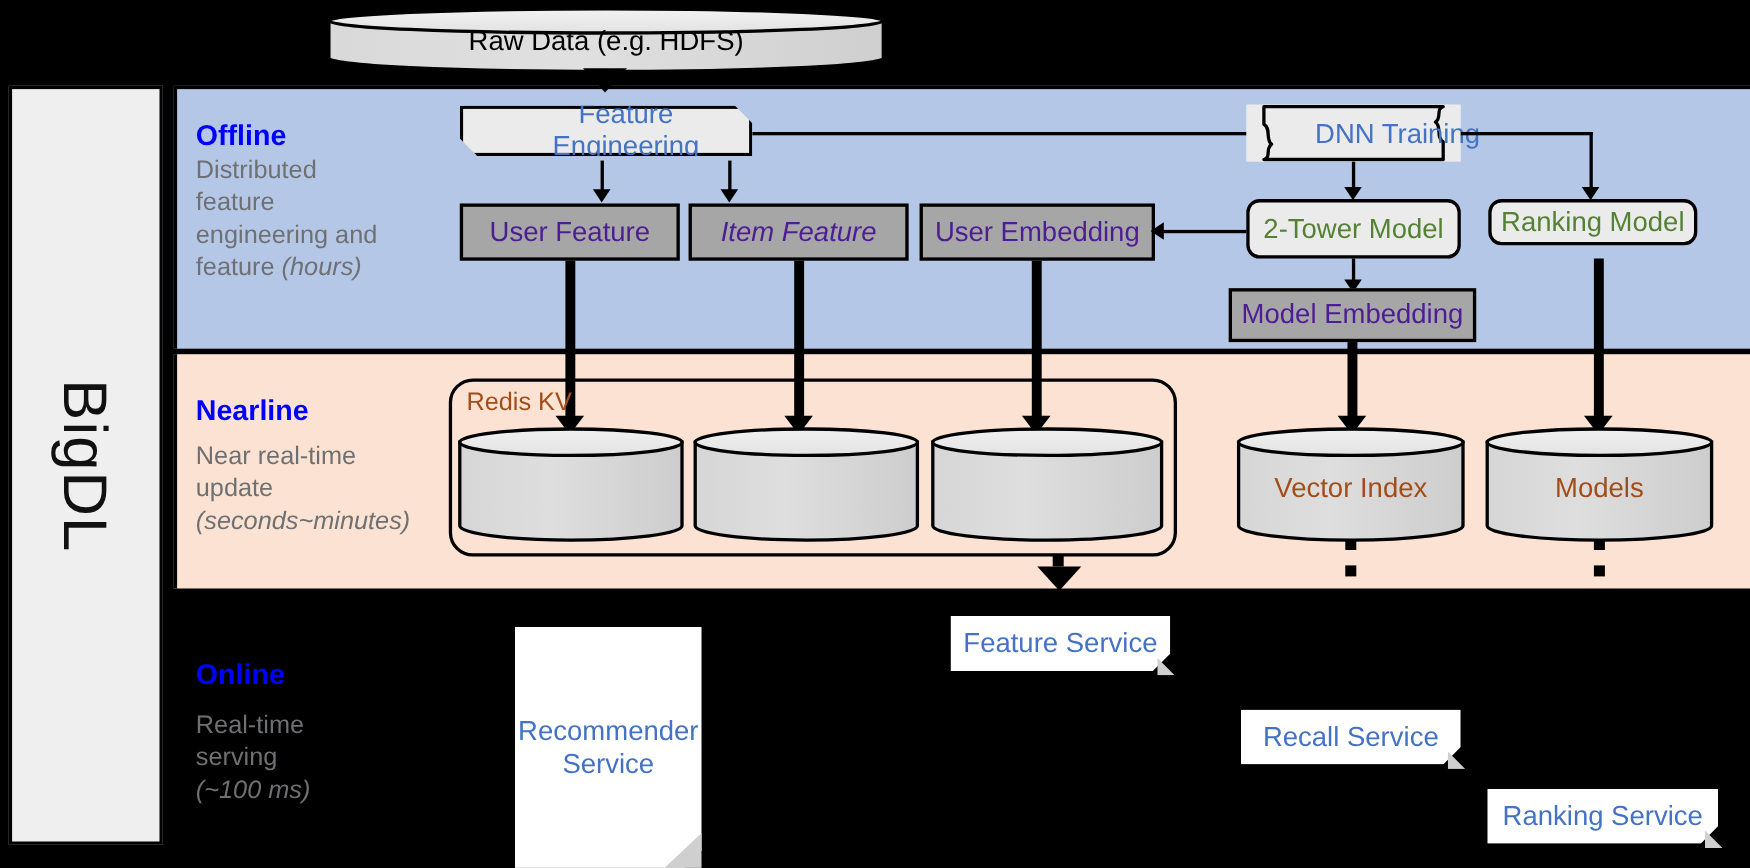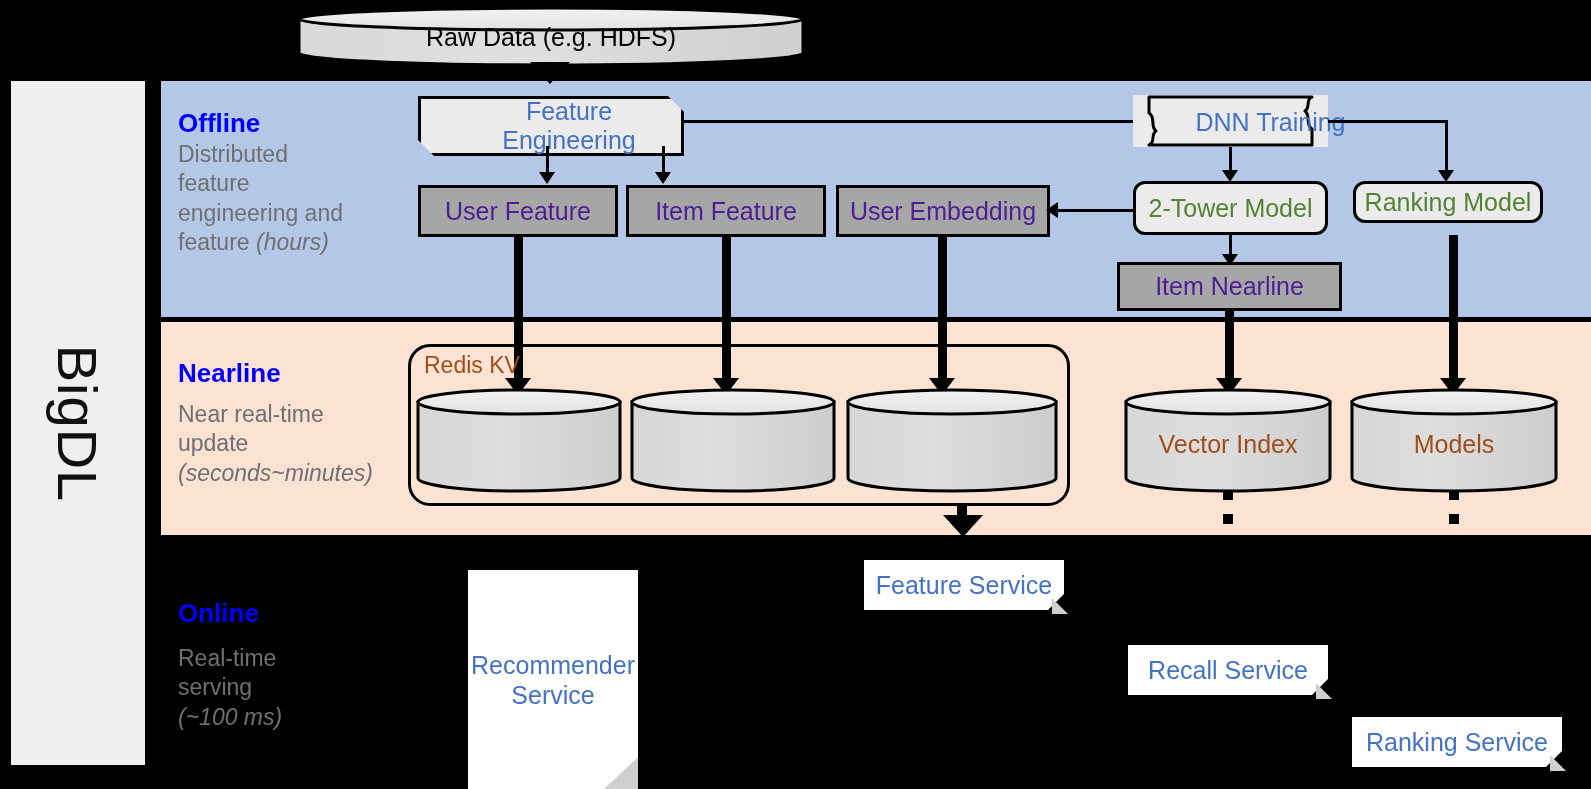--- a/index.html
+++ b/index.html
@@ -125,21 +125,21 @@
       </defs>
       <path d="M2,13 L2,47 A252,12 0 0 0 506,47 L506,13 Z" fill="url(#cylBodyG)" stroke="#000" stroke-width="3"></path>
       <ellipse cx="254" cy="13" rx="252" ry="11" fill="url(#cylTopG)" stroke="#000" stroke-width="3"></ellipse>
     </svg>
     <div class="cyl-label" style="top:17px;color:#000;">Raw Data (e.g. HDFS)</div>
   </div>
 
   <div class="thin-v" style="left:549px;top:63px;height:18px;"></div>
   <div class="fat-head-d" style="left:530px;top:62px;"></div>
 
-  <div class="node proc-box proc-cut" style="left:418px;top:96px;width:266px;height:60px;padding-left:36px;">
+  <div class="node proc-box proc-cut" style="left:418px;top:96px;width:266px;height:46px;padding-left:36px;">
     <span>Feature Engineering</span>
   </div>
 
   <div class="thin-h" style="left:684px;top:120px;width:455px;"></div>
   <div class="thin-head-r" style="left:1135px;top:113px;"></div>
 
   <div class="thin-v" style="left:546px;top:146px;height:32px;"></div>
   <div class="thin-head-d" style="left:539px;top:172px;"></div>
 
   <div class="thin-v" style="left:662px;top:146px;height:32px;"></div>
@@ -156,42 +156,42 @@
   <div class="thin-v" style="left:1229px;top:147px;height:30px;"></div>
   <div class="thin-head-d" style="left:1222px;top:170px;"></div>
 
   <div class="thin-h" style="left:1328px;top:120px;width:120px;"></div>
   <div class="thin-v" style="left:1445px;top:120px;height:55px;"></div>
   <div class="thin-head-d" style="left:1438px;top:170px;"></div>
 
   <div class="node gray-box" style="left:418px;top:185px;width:200px;height:52px;">
     <span>User Feature</span>
   </div>
-  <div class="node gray-box" style="left:626px;top:185px;width:200px;height:52px;">
+  <div class="node gray-box" style="left:626px;top:185px;width:200px;height:52px;font-style:italic;">
     <span>Item Feature</span>
   </div>
   <div class="node gray-box" style="left:836px;top:185px;width:214px;height:52px;">
     <span>User Embedding</span>
   </div>
 
   <div class="thin-h" style="left:1055px;top:209px;width:78px;"></div>
   <div class="thin-head-l" style="left:1046px;top:202px;"></div>
 
   <div class="node model-box" style="left:1133px;top:181px;width:195px;height:54px;text-align:right;">
     <span>2-Tower Model</span>
   </div>
   <div class="node model-box" style="left:1353px;top:181px;width:190px;height:42px;justify-content:center;">
     <span>Ranking Model</span>
   </div>
 
   <div class="thin-v" style="left:1229px;top:235px;height:26px;"></div>
   <div class="thin-head-d" style="left:1222px;top:254px;"></div>
 
   <div class="node gray-box" style="left:1117px;top:262px;width:225px;height:49px;">
-    <span>Item Nearline</span>
+    <span>Model Embedding</span>
   </div>
 
   <div class="thick-v" style="left:514px;top:237px;height:146px;"></div>
   <div class="thick-head-d" style="left:505px;top:378px;"></div>
 
   <div class="thick-v" style="left:722px;top:237px;height:146px;"></div>
   <div class="thick-head-d" style="left:713px;top:378px;"></div>
 
   <div class="thick-v" style="left:938px;top:237px;height:146px;"></div>
   <div class="thick-head-d" style="left:929px;top:378px;"></div>

